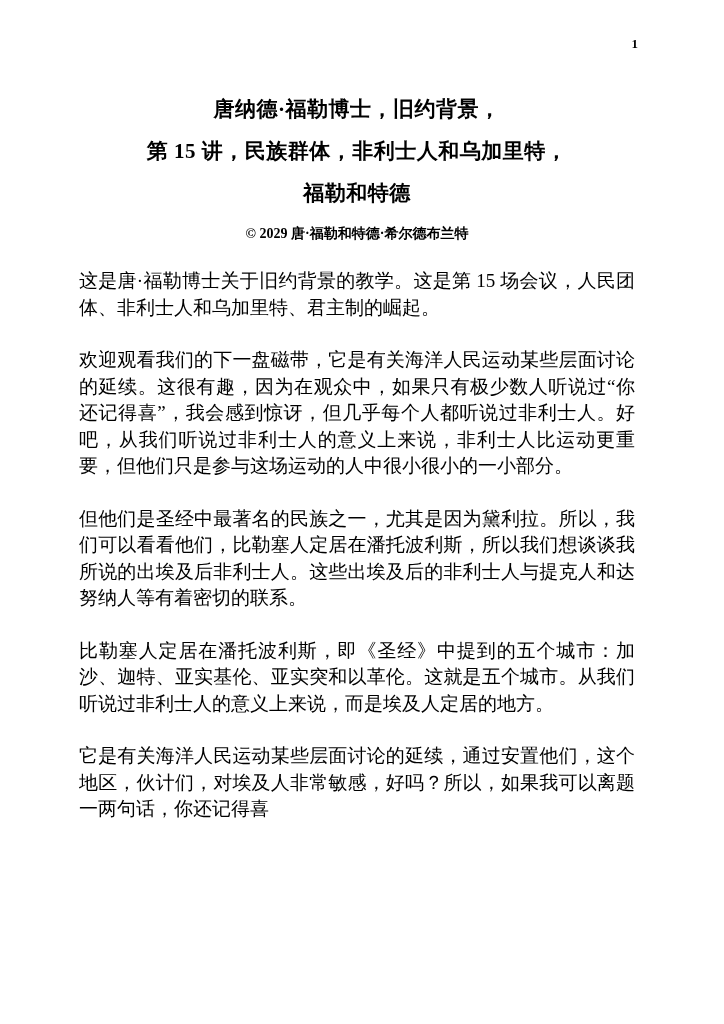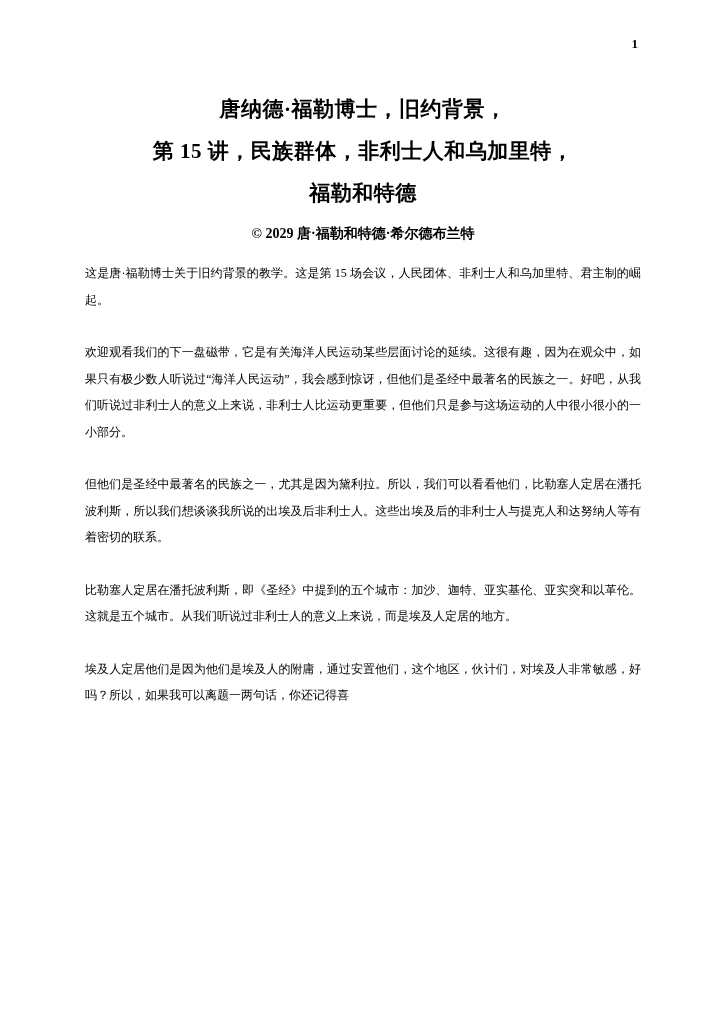--- a/index.html
+++ b/index.html
@@ -21,43 +21,43 @@
     position: absolute;
     top: 36px;
     right: 86px;
     font-size: 13px;
     font-weight: bold;
     color: #000000;
   }
   .content {
     position: absolute;
     top: 88px;
-    left: 85px;
+    left: 79px;
     width: 556px;
   }
   .title-block {
     text-align: center;
     font-weight: bold;
     font-size: 21px;
     line-height: 42px;
     letter-spacing: 0.5px;
   }
   .title-line {
     white-space: nowrap;
   }
   .copyright {
     text-align: center;
     font-size: 14px;
     line-height: 24px;
     margin-top: 8px;
     font-weight: bold;
   }
   .body-text {
-    margin-top: 14px;
-    font-size: 12px;
+    margin-top: 22px;
+    font-size: 19px;
     line-height: 26.5px;
   }
   .para {
     text-align: justify;
     text-justify: inter-ideograph;
     margin: 0 0 26px 0;
     word-break: break-all;
   }
   .para:last-child {
     margin-bottom: 0;
@@ -75,21 +75,21 @@
     <div class="title-block">
       <div class="title-line">唐纳德·福勒博士，旧约背景，</div>
       <div class="title-line">第 15 讲，民族群体，非利士人和乌加里特，</div>
       <div class="title-line">福勒和特德</div>
     </div>
 
     <div class="copyright">© 2029 唐·福勒和特德·希尔德布兰特</div>
 
     <div class="body-text">
       <p class="para">这是唐·福勒博士关于旧约背景的教学。这是第 15 场会议，人民团体、非利士人和乌加里特、君主制的崛起。</p>
-      <p class="para">欢迎观看我们的下一盘磁带，它是有关海洋人民运动某些层面讨论的延续。这很有趣，因为在观众中，如果只有极少数人听说过“海洋人民运动”，我会感到惊讶，但他们是圣经中最著名的民族之一。好吧，从我们听说过非利士人的意义上来说，非利士人比运动更重要，但他们只是参与这场运动的人中很小很小的一小部分。</p>
+      <p class="para">欢迎观看我们的下一盘磁带，它是有关海洋人民运动某些层面讨论的延续。这很有趣，因为在观众中，如果只有极少数人听说过“你还记得喜”，我会感到惊讶，但几乎每个人都听说过非利士人。好吧，从我们听说过非利士人的意义上来说，非利士人比运动更重要，但他们只是参与这场运动的人中很小很小的一小部分。</p>
       <p class="para">但他们是圣经中最著名的民族之一，尤其是因为黛利拉。所以，我们可以看看他们，比勒塞人定居在潘托波利斯，所以我们想谈谈我所说的出埃及后非利士人。这些出埃及后的非利士人与提克人和达努纳人等有着密切的联系。</p>
       <p class="para">比勒塞人定居在潘托波利斯，即《圣经》中提到的五个城市：加沙、迦特、亚实基伦、亚实突和以革伦。这就是五个城市。从我们听说过非利士人的意义上来说，而是埃及人定居的地方。</p>
-      <p class="para">埃及人定居他们是因为他们是埃及人的附庸，通过安置他们，这个地区，伙计们，对埃及人非常敏感，好吗？所以，如果我可以离题一两句话，你还记得喜</p>
+      <p class="para">它是有关海洋人民运动某些层面讨论的延续，通过安置他们，这个地区，伙计们，对埃及人非常敏感，好吗？所以，如果我可以离题一两句话，你还记得喜</p>
     </div>
 
   </div>
 
 </div>
 
 </body></html>

